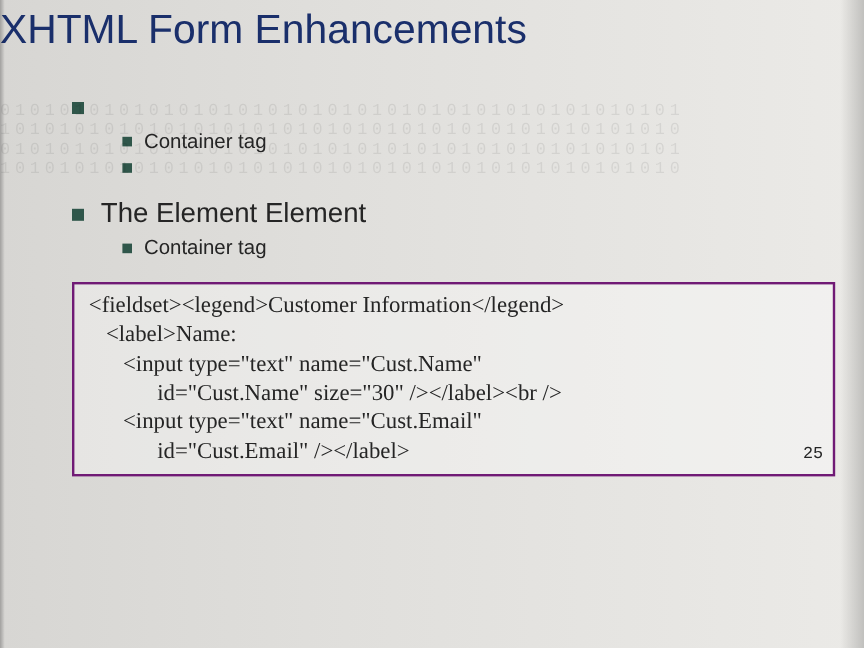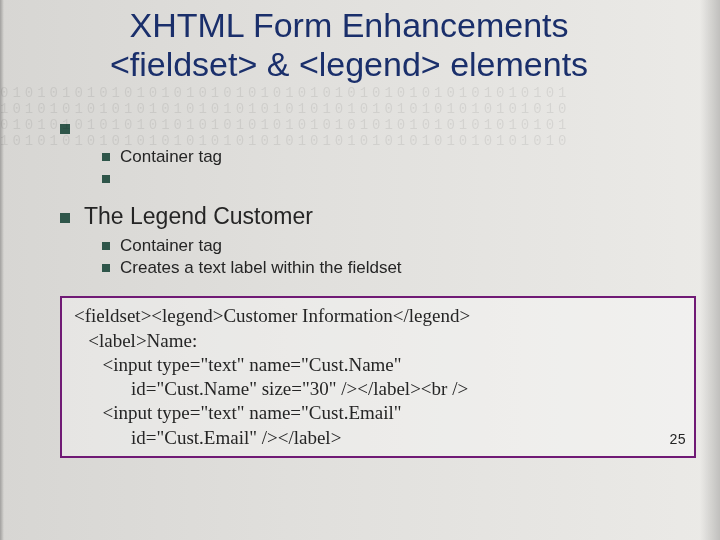--- a/index.html
+++ b/index.html
@@ -2,21 +2,21 @@
 <html><head>
 <meta charset="utf-8">
 <style>
   html,body{margin:0;padding:0}
   body{width:720px;height:540px;font-family:Arial,Helvetica,sans-serif;
        background:linear-gradient(90deg,#d7d6d3 0%,#e0dfdc 40%,#ebeae7 100%);
        position:relative;overflow:hidden;color:#252525}
   .binarybg{position:absolute;top:85px;left:0;right:0;height:70px;opacity:.07;
             font-family:Liberation Mono, monospace;font-size:14px;letter-spacing:4px;line-height:16px;
             white-space:pre;pointer-events:none;color:#000}
-  .title{font-size:34px;color:#1a2f6b;text-align:center;padding:6px 22px 0 0;
+  .title{font-size:34px;color:#1a2f6b;text-align:left;padding:6px 22px 0 0;
          line-height:1.15;font-weight:400}
   .content{padding:28px 24px 0 60px}
   .bullet{width:10px;height:10px;background:#2f564a;display:inline-block;
           margin-right:14px;vertical-align:1px}
   .sbullet{width:8px;height:8px;background:#2f564a;display:inline-block;
            margin-right:10px;vertical-align:1px}
   .h1{font-size:23px;margin:2px 0 6px 0}
   .sub{font-size:17px;margin:2px 0 2px 42px}
   .gap{height:10px}
   .codebox{margin:18px 0 0 0;border:2px solid #701a75;background:rgba(255,255,255,.35);
@@ -35,45 +35,41 @@
 <div class="lshadow"></div>
 <div class="rshadow"></div>
 
 <div class="binarybg">0101010101010101010101010101010101010101010101
 1010101010101010101010101010101010101010101010
 0101010101010101010101010101010101010101010101
 1010101010101010101010101010101010101010101010</div>
 
 <div class="title">
   <span>XHTML Form Enhancements</span><br>
-  <span>&lt;fieldset&gt; &amp; &lt;legend&gt; elements</span>
 </div>
 
 <div class="content">
 
   <div class="h1">
     <span class="bullet"></span>
   </div>
   <div class="sub">
     <span class="sbullet"></span><span>Container tag</span>
   </div>
   <div class="sub">
     <span class="sbullet"></span>
   </div>
 
   <div class="gap"></div>
 
   <div class="h1">
-    <span class="bullet"></span><span>The Legend Customer</span>
+    <span class="bullet"></span><span>The Element Element</span>
   </div>
   <div class="sub">
     <span class="sbullet"></span><span>Container tag</span>
-  </div>
-  <div class="sub">
-    <span class="sbullet"></span><span>Creates a text label within the fieldset</span>
   </div>
 
   <div class="codebox">
     <div class="ln">&lt;fieldset&gt;&lt;legend&gt;Customer Information&lt;/legend&gt;</div>
     <div class="ln">   &lt;label&gt;Name:</div>
     <div class="ln">      &lt;input type="text" name="Cust.Name"</div>
     <div class="ln">            id="Cust.Name" size="30" /&gt;&lt;/label&gt;&lt;br /&gt;</div>
     <div class="ln">      &lt;input type="text" name="Cust.Email"</div>
     <div class="ln">            id="Cust.Email" /&gt;&lt;/label&gt;</div>
     <div class="pagenum">25</div>

